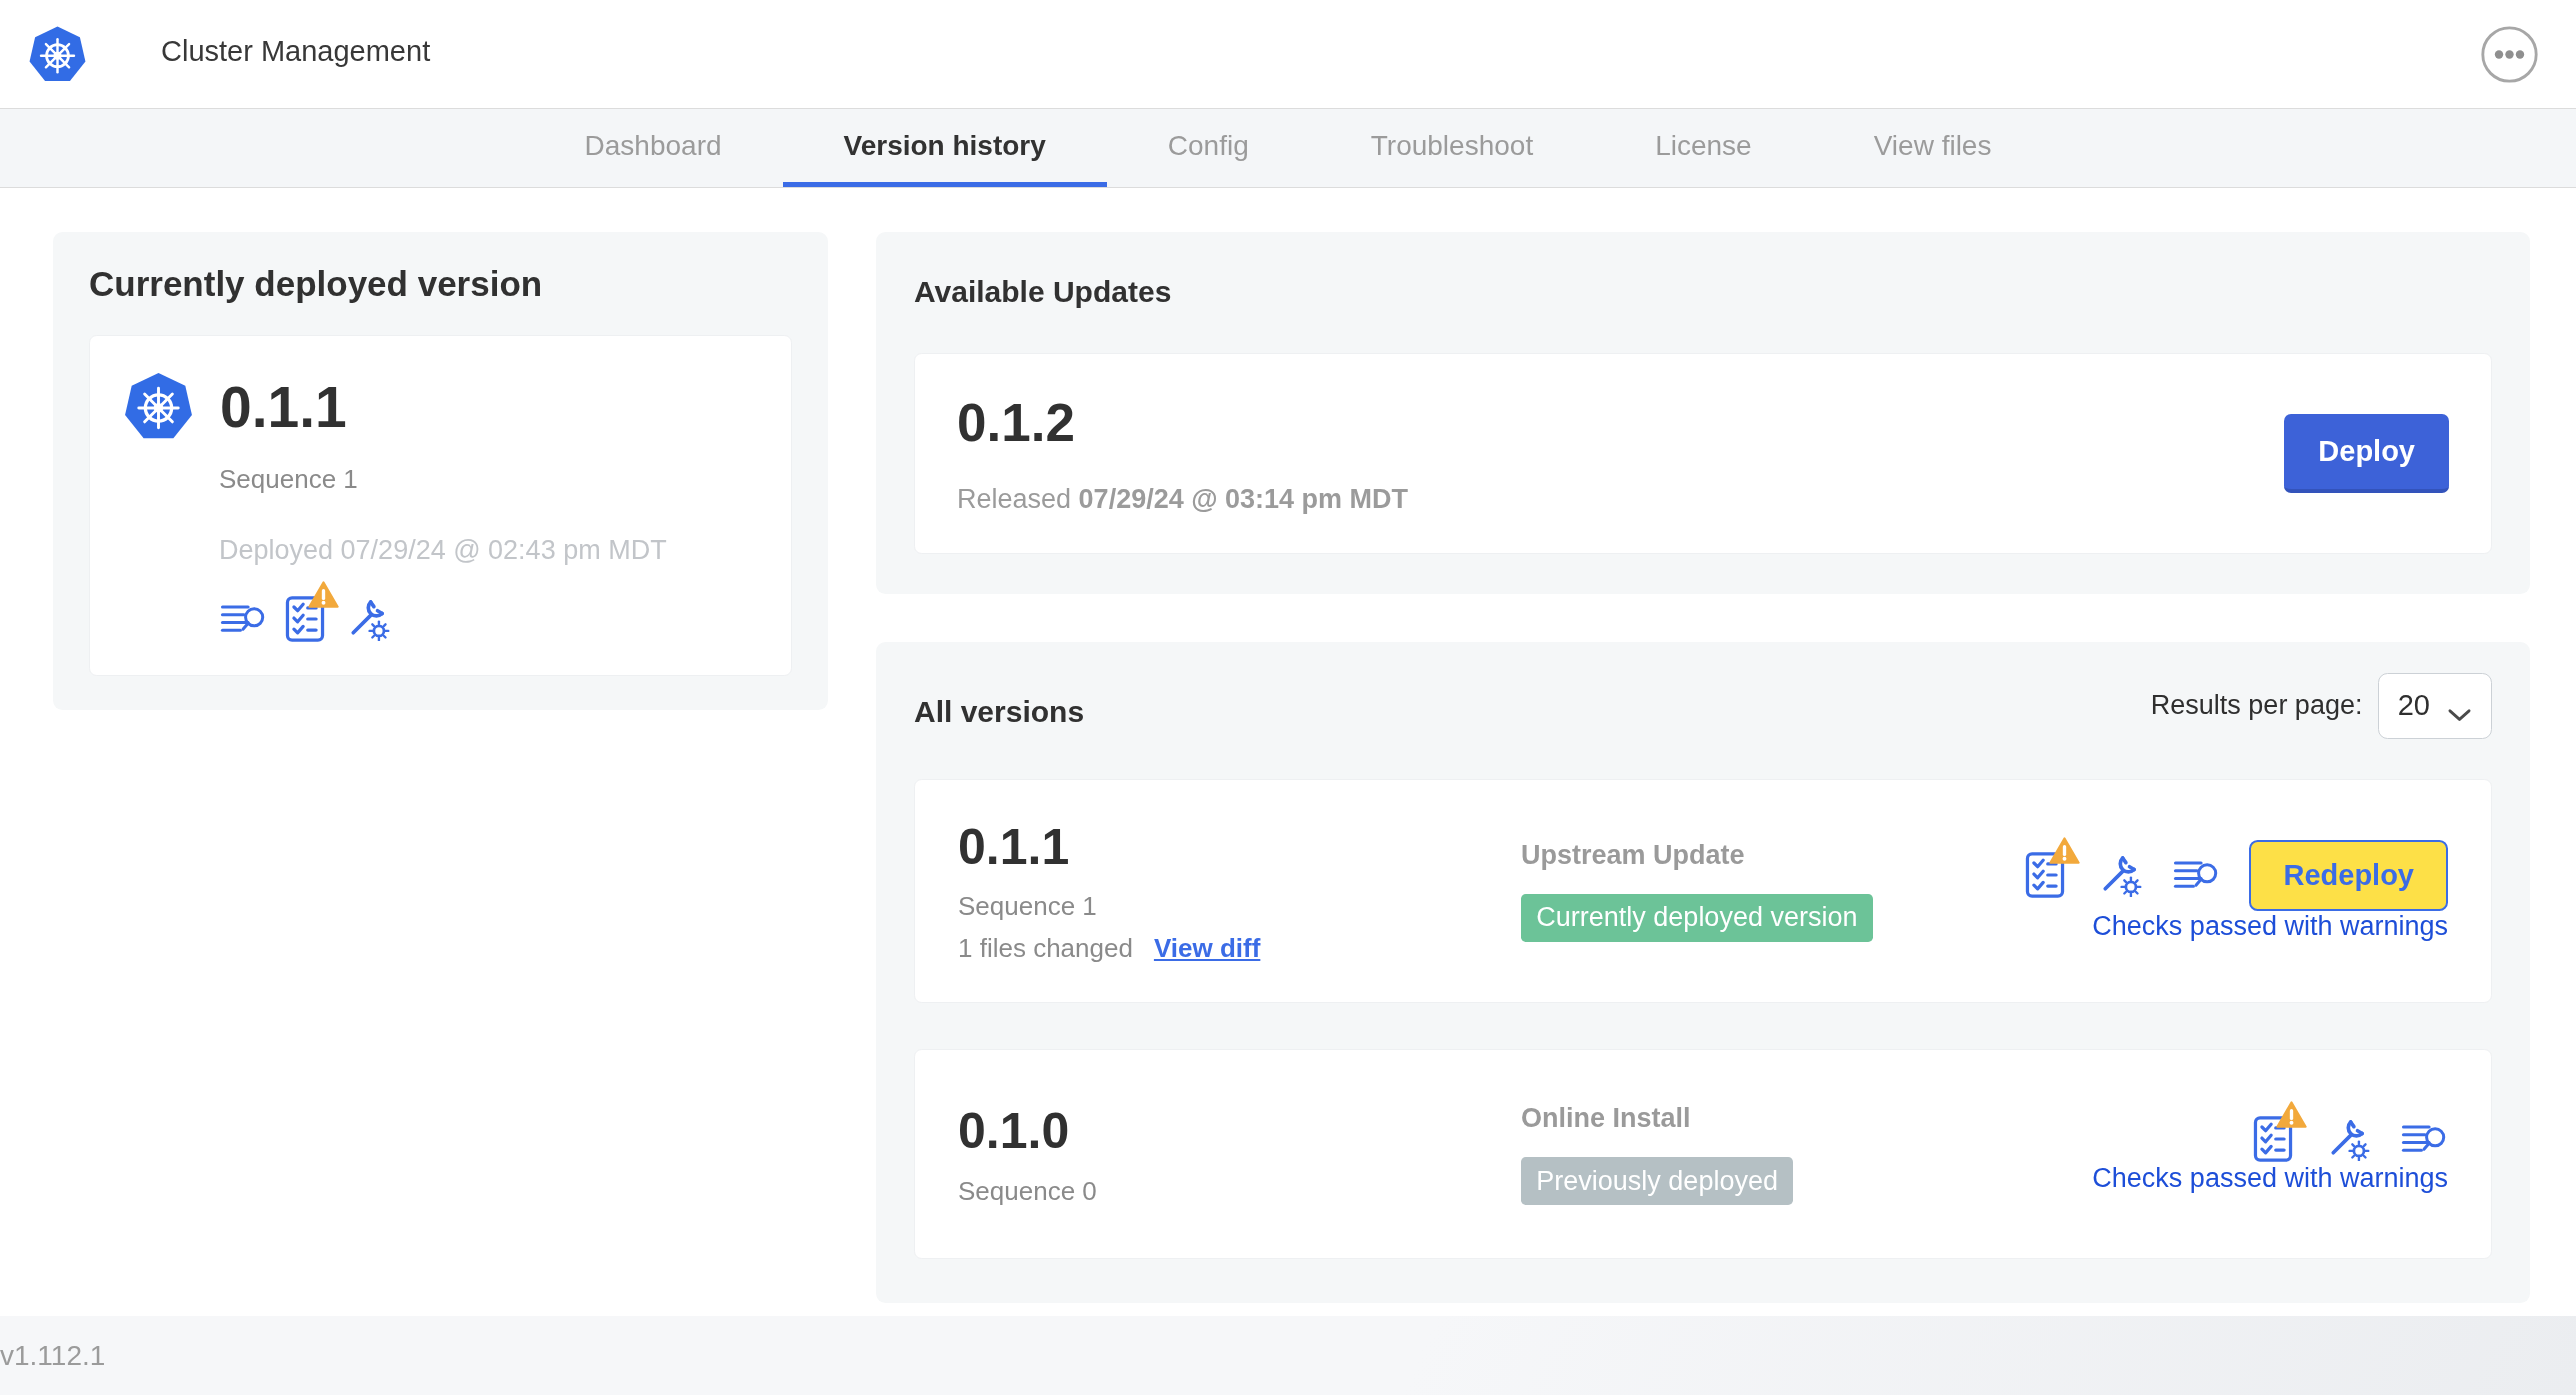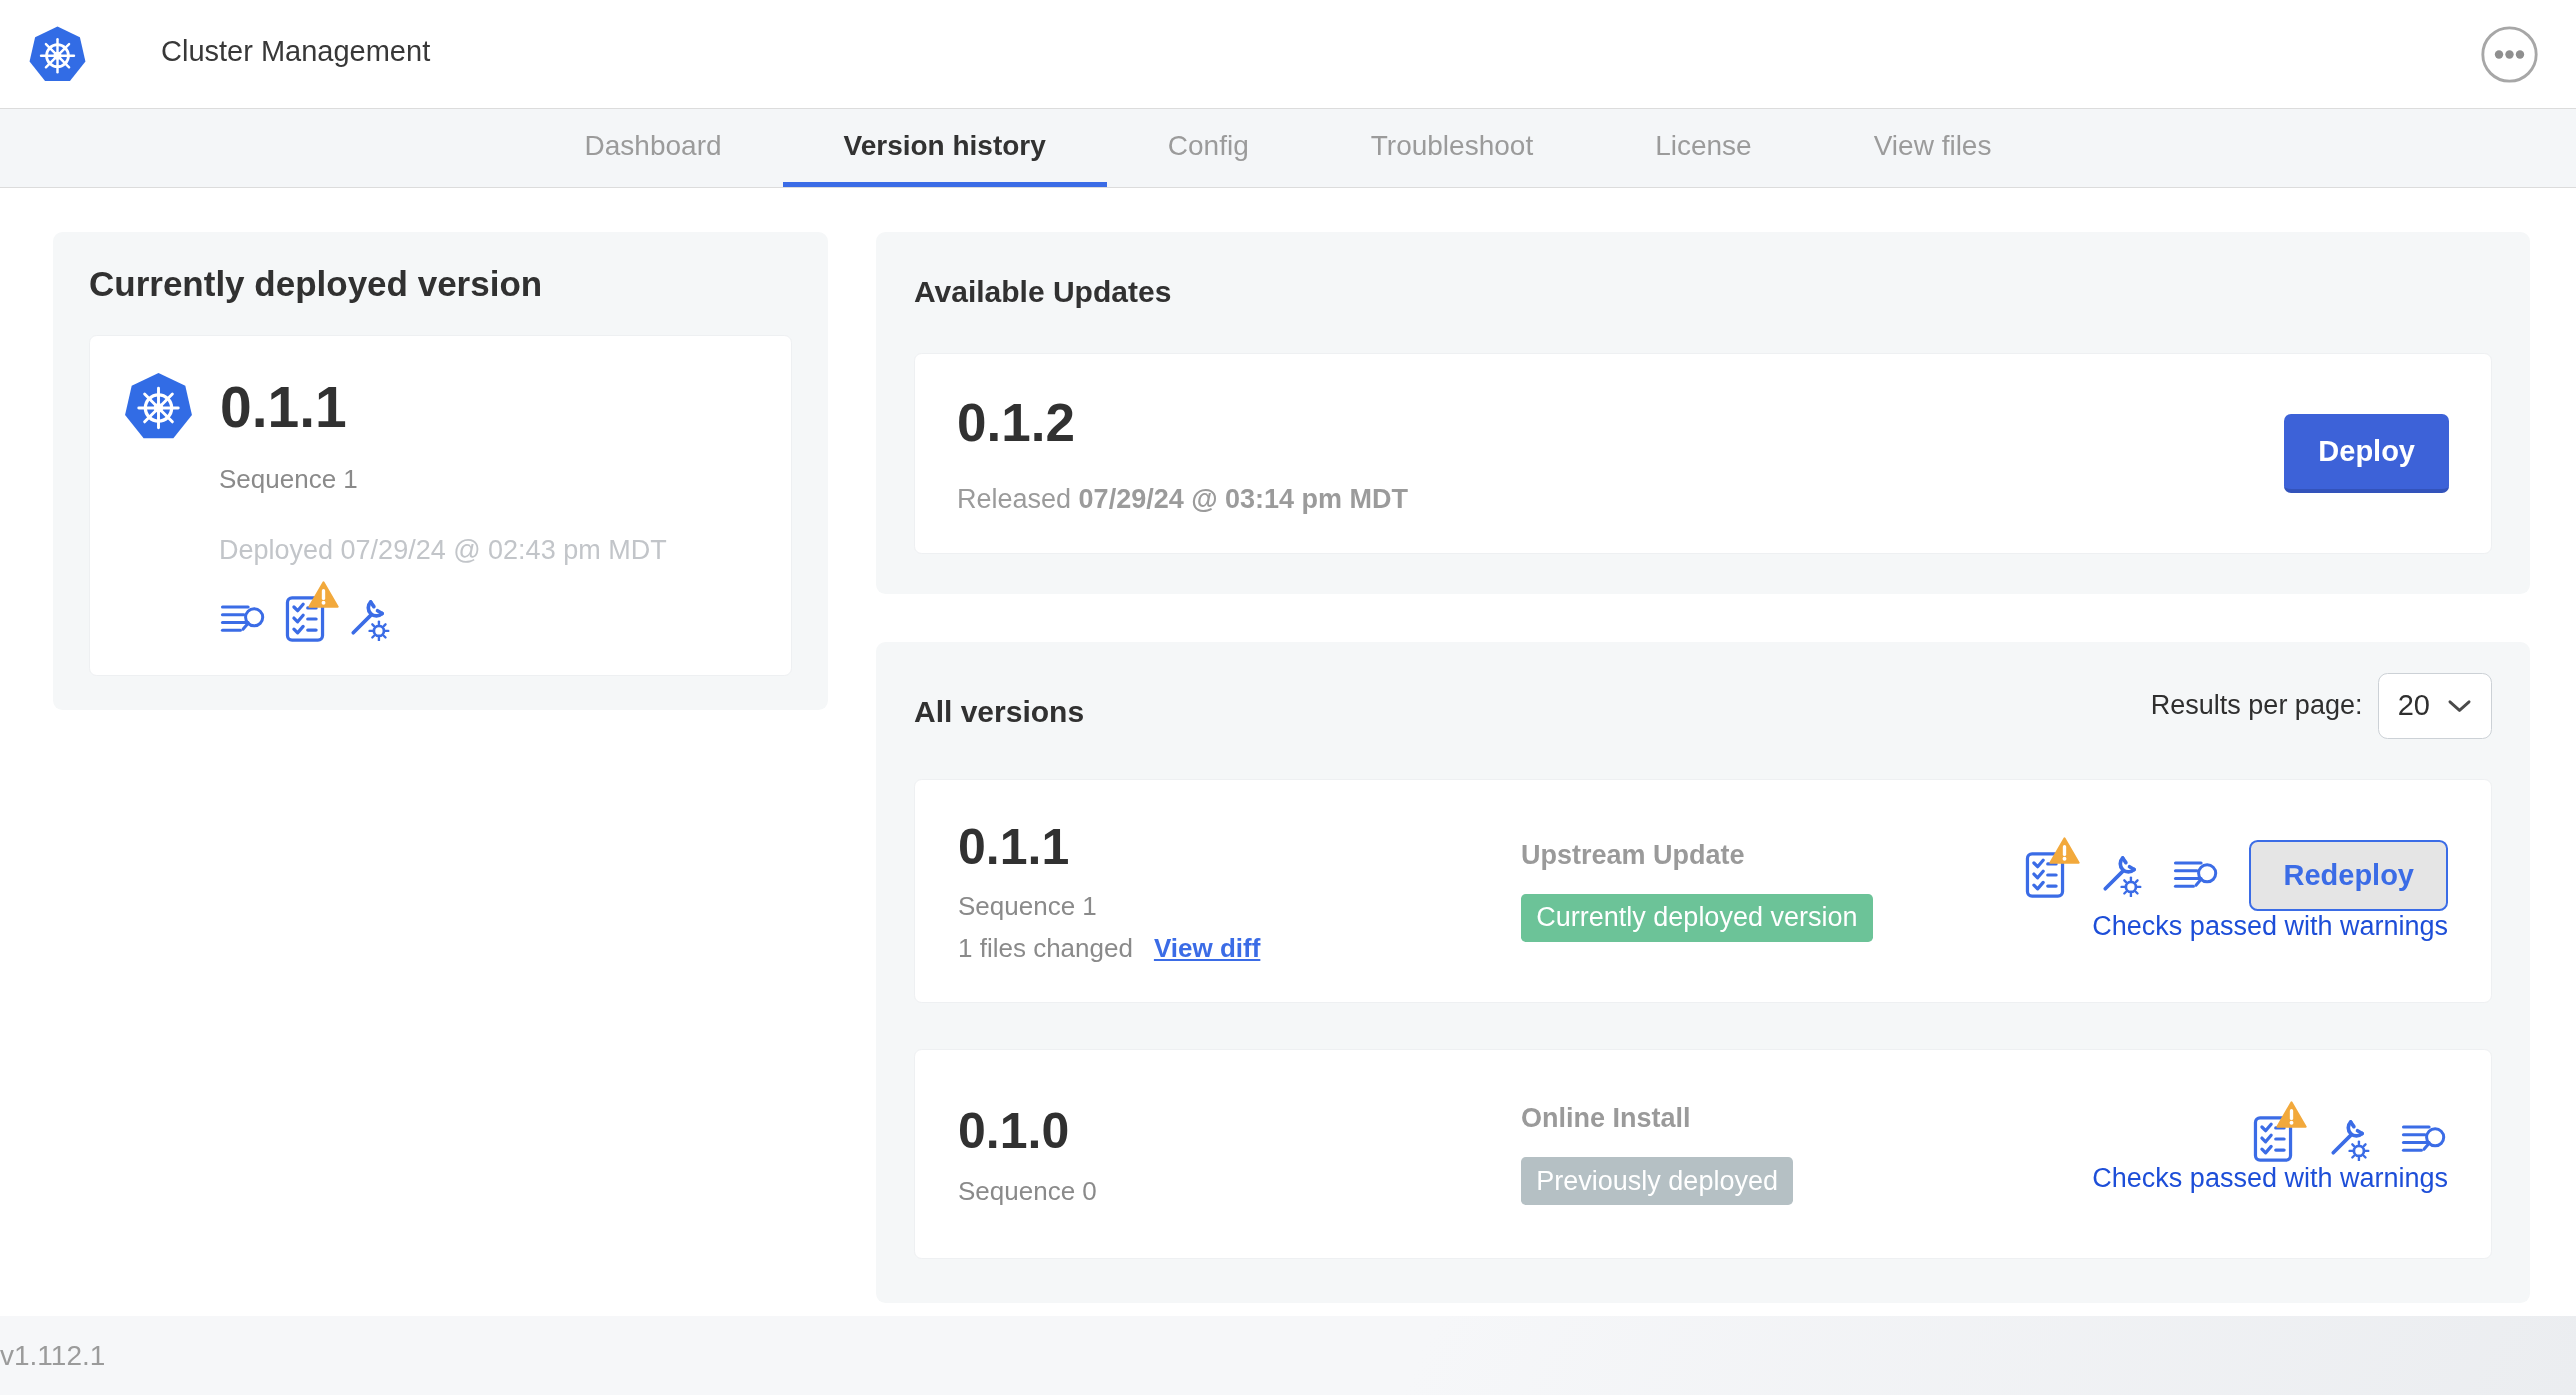--- a/index.html
+++ b/index.html
@@ -50,34 +50,34 @@
   .au-card { margin-top:44px; padding:38px 42px; display:flex; align-items:center; justify-content:space-between; }
   .au-version { font-size:53px; font-weight:700; color:#313131; }
   .au-released { font-size:27px; color:#9b9b9b; margin-top:31px; }
   .au-released b { font-weight:700; }
   .btn-deploy { background:#3d62d8; color:#ffffff; font-size:29px; font-weight:700; font-family:inherit; border:none; border-bottom:4.8px solid #3353bb; border-radius:7px; padding:21px 34px; cursor:pointer; }
 
   
   .av-panel { padding:31px 38px 44px 38px; }
   .av-header { display:flex; align-items:center; justify-content:space-between; }
   .rpp { display:flex; align-items:center; gap:15.3px; font-size:27px; color:#2f2f2f; }
-  .rpp-select { display:flex; align-items:center; gap:17px; background:#ffffff; border:1.9px solid #ccd1d6; border-radius:9.5px; padding:15.3px 19px; font-size:29px; color:#2f2f2f; cursor:pointer; }
+  .rpp-select { display:flex; align-items:flex-end; gap:17px; background:#ffffff; border:1.9px solid #ccd1d6; border-radius:9.5px; padding:15.3px 19px; font-size:29px; color:#2f2f2f; cursor:pointer; }
   .av-rows { margin-top:40px; display:flex; flex-direction:column; gap:46px; }
   .ver-row { padding:38px 43px; display:grid; grid-template-columns:563px 1fr auto; align-items:center; min-height:210px; }
   .vr-version { font-size:50px; font-weight:700; color:#313131; }
   .vr-seq { font-size:26px; color:#8a8a8a; margin-top:15.3px; }
   .vr-files { font-size:26px; color:#8a8a8a; margin-top:11.5px; display:flex; align-items:center; gap:21px; }
   .link { color:#3b6ce6; font-weight:700; text-decoration:underline; cursor:pointer; }
   .vr-source { font-size:27px; font-weight:700; color:#9a9a9a; }
   .badge { display:inline-block; margin-top:23px; font-size:27px; color:#ffffff; padding:8.6px 15.3px; border-radius:4.8px; }
   .badge.green { background:#6cc398; }
   .badge.gray { background:#b5c0c4; }
   .vr-right { display:flex; flex-direction:column; align-items:flex-end; }
   .vr-actions { display:flex; align-items:center; gap:29px; }
-  .btn-redeploy { background:#e5e5e5; color:#3b6ce6; font-size:29px; font-weight:700; font-family:inherit; border:2.9px solid #3b6ce6; border-radius:8.6px; padding:17px 32px; cursor:pointer; }
+  .btn-redeploy { background:#fde047; color:#3b6ce6; font-size:29px; font-weight:700; font-family:inherit; border:2.9px solid #3b6ce6; border-radius:8.6px; padding:17px 32px; cursor:pointer; }
   .vr-status { font-size:27px; color:#1d4ed8; }
 
   
   .footer { position:absolute; left:0; bottom:0; width:100%; height:80px; background:linear-gradient(115deg,#f6f7f9 55%, #ebedf0 100%); display:flex; align-items:center; font-size:28px; color:#9b9b9b; }
 
   .ic-blue { stroke:#3b6ce6; fill:none; stroke-linecap:round; stroke-linejoin:round; }
 </style>
 </head>
 <body>
 

